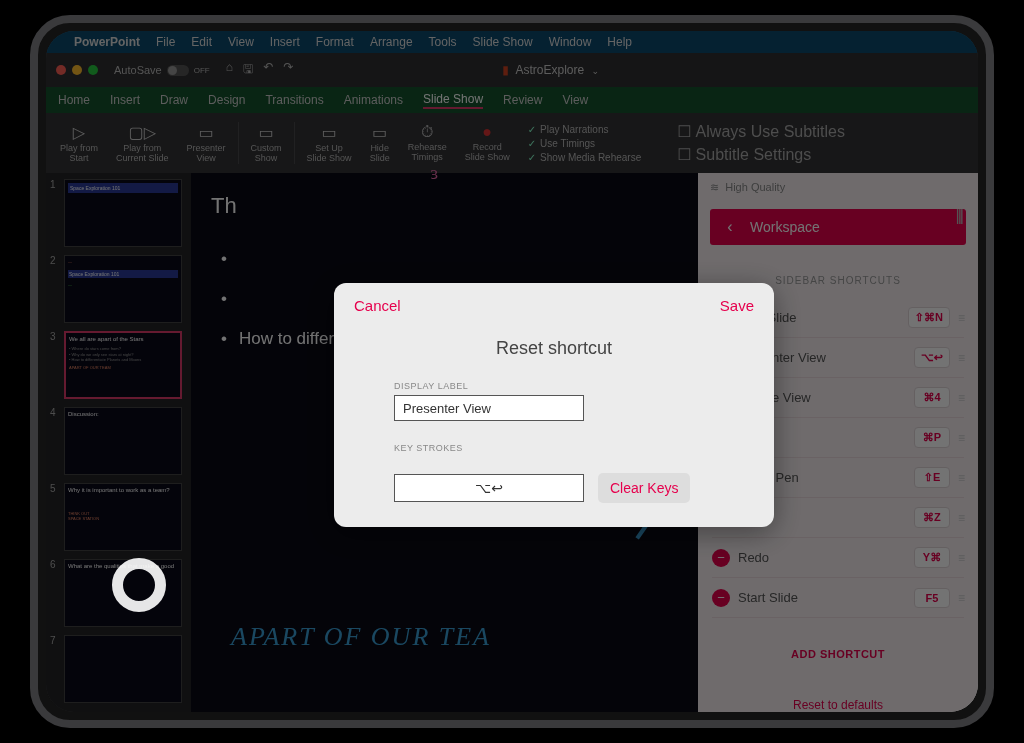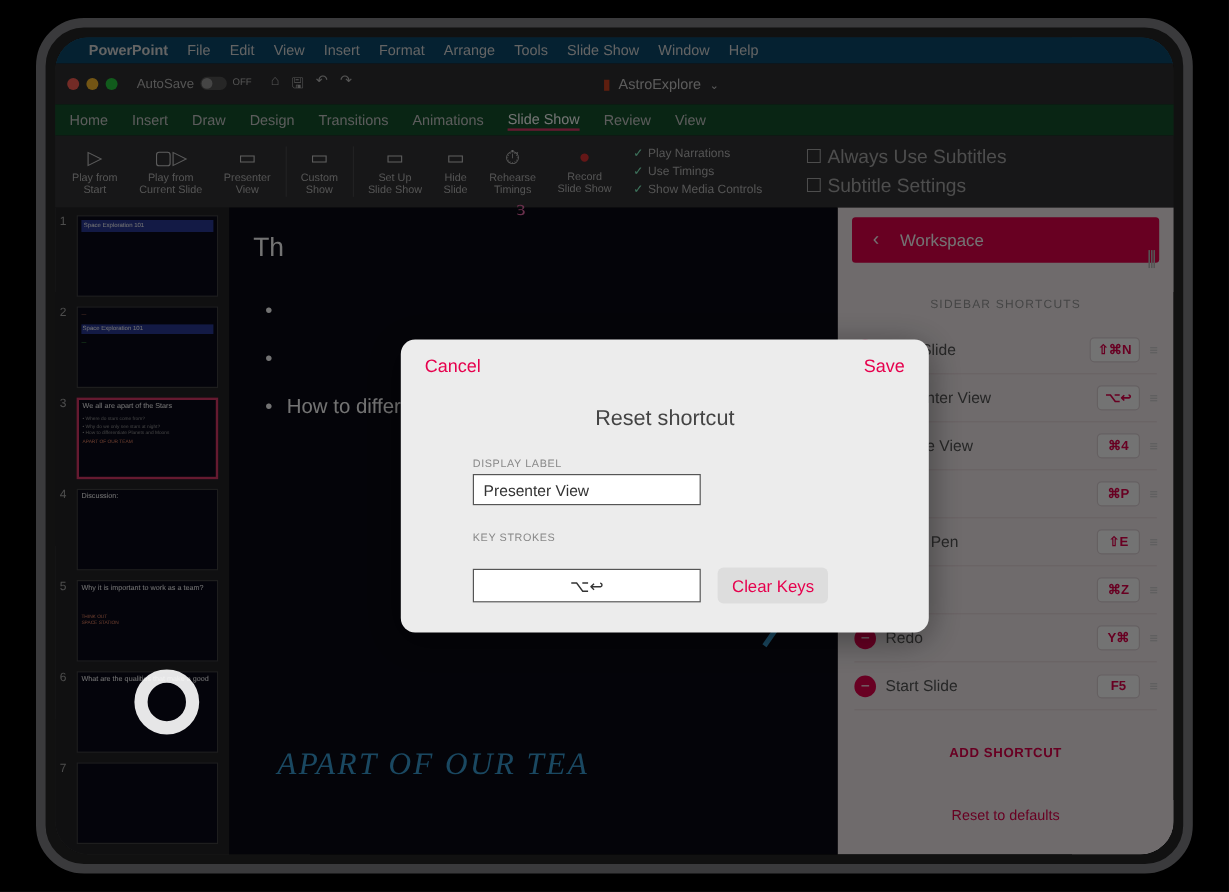--- a/index.html
+++ b/index.html
@@ -15,21 +15,21 @@
   
   .menubar { height: 22px; background: #0c4a6e; display: flex; align-items: center; padding: 0 12px; font-size: 12px; color: #ddd; gap: 16px; }
   .menubar .apple { font-size: 13px; }
   .menubar .app-name { font-weight: 600; }
 
   
   .titlebar { height: 34px; background: #2f2f31; display: flex; align-items: center; padding: 0 10px; gap: 8px; color: #bbb; font-size: 11px; }
   .traffic { display: flex; gap: 6px; }
   .traffic span { width: 10px; height: 10px; border-radius: 50%; display: inline-block; }
   .tl-r { background: #ff5f56; } .tl-y { background: #ffbd2e; } .tl-g { background: #27c93f; }
-  .autosave { display: flex; align-items: flex-start; gap: 5px; margin-left: 8px; }
+  .autosave { display: flex; align-items: center; gap: 5px; margin-left: 8px; }
   .toggle { width: 22px; height: 11px; background: #555; border-radius: 6px; position: relative; }
   .toggle::after { content: ""; position: absolute; width: 9px; height: 9px; background: #999; border-radius: 50%; top: 1px; left: 1px; }
   .titlebar-icons { display: flex; gap: 10px; margin-left: 8px; font-size: 12px; }
   .doc-title { flex: 1; text-align: center; font-size: 12px; color: #ccc; }
   .doc-title .doc-icon { color: #d04423; margin-right: 4px; }
 
   
   .ribbon-tabs { height: 26px; background: #14532d; display: flex; align-items: center; padding: 0 12px; gap: 20px; font-size: 12px; color: #ccc; }
   .ribbon-tabs .active { color: #fff; border-bottom: 2px solid #e03a6a; padding-bottom: 1px; }
 
@@ -193,21 +193,21 @@
 Timings</span>
       </div>
       <div class="ribbon-group">
         <span class="glyph" style="color:#d33">●</span>
         <span class="label" style="white-space:pre">Record
 Slide Show</span>
       </div>
       <div class="ribbon-checks">
         <div>Play Narrations</div>
         <div>Use Timings</div>
-        <div>Show Media Controls</div>
+        <div>Show Media Rehearse</div>
       </div>
       <div class="ribbon-right">
         <div>Always Use Subtitles</div>
         <div>Subtitle Settings</div>
       </div>
     </div>
 
     <div class="main">
 
       <div class="thumb-col">
@@ -264,20 +264,24 @@
         <ul class="bullets">
           <li>&nbsp;</li>
           <li>&nbsp;</li>
           <li>How to differentiate <span class="highlight-g">Planets</span> and <span class="highlight-g">Mo</span></li>
         </ul>
         <div class="sketch-arrow">↗</div>
         <div class="sketch-text">APART OF OUR TEA</div>
       </div>
 
       <div class="sidebar">
+        <div class="sb-top">
+          <span class="wifi"></span>
+          <span>High Quality</span>
+        </div>
         <span class="sb-drag">|||</span>
         <div class="sb-header">
           <span class="back">‹</span>
           <span class="title">Workspace</span>
         </div>
         <div class="sb-section-title">SIDEBAR SHORTCUTS</div>
         <div class="sc-list">
           <div class="sc-row">
               <span class="sc-del">−</span>
               <span class="sc-label">New Slide</span>

